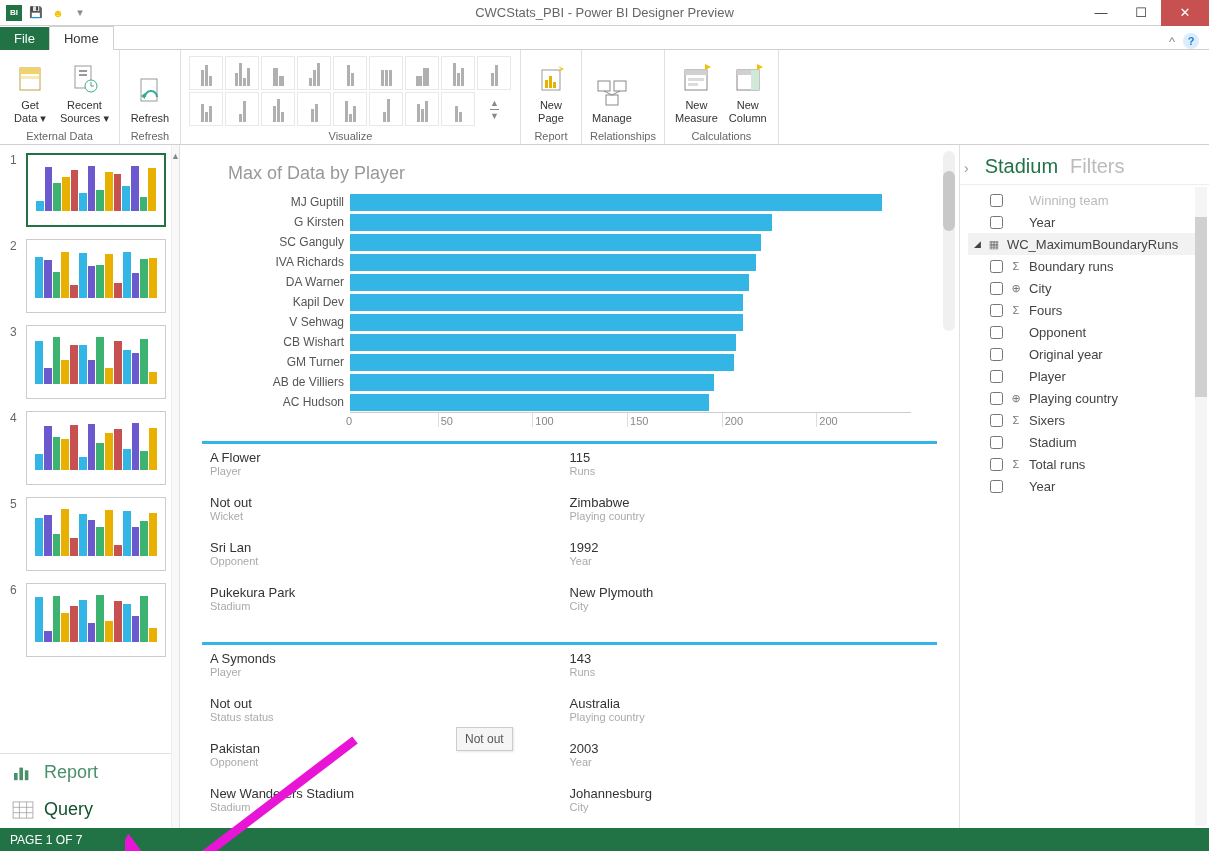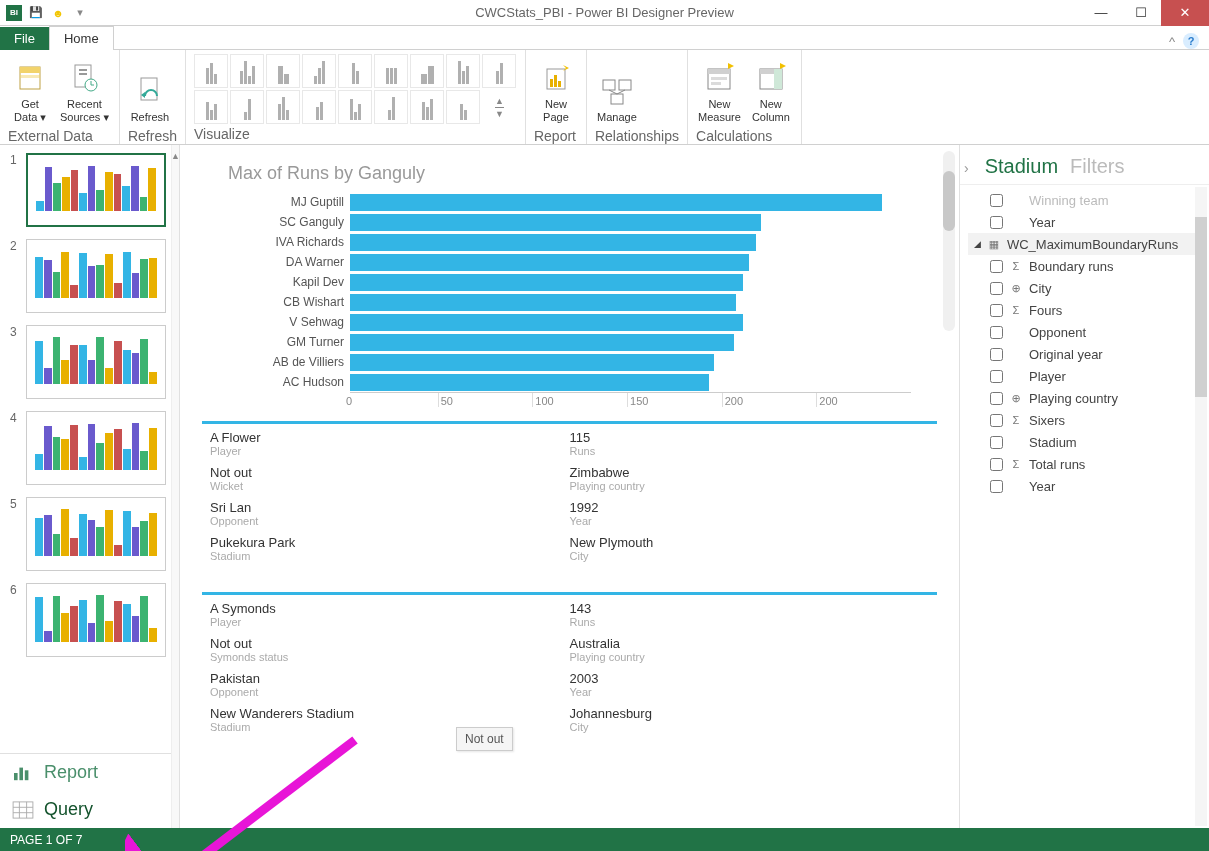--- a/index.html
+++ b/index.html
@@ -18,21 +18,21 @@
 .tabbar { height: 24px; background: #fff; display: flex; align-items: flex-end; }
 .tabbar .file-tab { background: #217346; color: #fff; padding: 4px 14px; font-size: 13px; }
 .tabbar .tab { padding: 4px 14px; border: 1px solid #d0d0d0; border-bottom: none; font-size: 13px; background: #fff; }
 .tabbar .spacer { flex: 1; border-bottom: 1px solid #d0d0d0; }
 .tabbar .help-group { display: flex; align-items: center; gap: 8px; padding-right: 10px; border-bottom: 1px solid #d0d0d0; }
 
 
 .ribbon { height: 95px; background: #fff; border-bottom: 1px solid #d0d0d0; display: flex; }
 .ribbon-group { border-right: 1px solid #e0e0e0; padding: 4px 8px 2px; display: flex; flex-direction: column; }
 .ribbon-group .items { flex: 1; display: flex; align-items: center; gap: 6px; }
-.ribbon-group .label { font-size: 14px; color: #666; padding-top: 2px; }
+.ribbon-group .label { text-align: center; font-size: 11px; color: #666; padding-top: 2px; }
 .rib-btn { display: flex; flex-direction: column; align-items: center; justify-content: flex-end; min-width: 44px; height: 72px; font-size: 11px; color: #333; line-height: 1.2; padding: 2px; text-align: center; }
 .rib-btn .ico { width: 32px; height: 32px; margin-bottom: 4px; display: flex; align-items: center; justify-content: center; }
 .viz-gallery { display: grid; grid-template-columns: repeat(9, 34px); grid-template-rows: 34px 34px; gap: 2px; }
 .viz-tile { width: 34px; height: 34px; border: 1px solid #e8e8e8; display: flex; align-items: flex-end; justify-content: center; padding: 3px; gap: 1px; }
 .viz-tile span { display: inline-block; width: 3px; background: #b0b0b0; }
 
 
 .body { height: 683px; display: flex; position: relative; }
 
 
@@ -57,21 +57,21 @@
 .chart-row { display: flex; align-items: center; height: 20px; }
 .chart-row .cat { width: 170px; text-align: right; padding-right: 6px; font-size: 12px; color: #555; }
 .chart-row .barcell { flex: 1; position: relative; }
 .chart-row .bar { height: 17px; background: #33b5e5; }
 .chart-axis { display: flex; margin-left: 170px; border-top: 1px solid #ccc; }
 .chart-axis span { flex: 1; font-size: 11px; color: #888; text-align: left; border-left: 1px solid #ddd; padding: 2px 0 0 2px; height: 14px; }
 .chart-axis span:first-child { border-left: none; padding-left: 0; margin-left: -4px; }
 
 
 .card { margin: 14px 22px 0 22px; border-top: 3px solid #33b5e5; background: #fff; padding: 6px 8px 10px; }
-.card-grid { display: grid; grid-template-columns: 1fr 1fr; row-gap: 2px; }
+.card-grid { display: grid; grid-template-columns: 1fr 1fr; row-gap: 12px; }
 .card-grid .val { font-size: 13px; color: #333; }
 .card-grid .lbl { font-size: 11px; color: #aaa; margin-bottom: 6px; }
 .tooltip-popup { position: absolute; left: 276px; top: 582px; background: #f5f5f5; border: 1px solid #ccc; padding: 4px 8px; font-size: 12px; color: #555; box-shadow: 1px 1px 2px rgba(0,0,0,0.1); }
 
 
 .fields-pane { width: 250px; border-left: 1px solid #e0e0e0; background: #fff; display: flex; flex-direction: column; }
 .fields-hdr { display: flex; align-items: baseline; gap: 12px; padding: 10px 14px 6px; border-bottom: 1px solid #eee; }
 .fields-hdr .ttl { font-size: 20px; font-weight: 300; }
 .fields-hdr .ttl.active { color: #217346; }
 .fields-hdr .ttl.inactive { color: #bbb; }
@@ -472,30 +472,36 @@
             <line x1="1" y1="13" x2="23" y2="13" stroke="#aaa"></line>
             <line x1="8" y1="1" x2="8" y2="19" stroke="#aaa"></line>
             <line x1="16" y1="1" x2="16" y2="19" stroke="#aaa"></line>
           </svg>
         <span>Query</span>
       </div>
     </div>
   </div>
 
   <div class="canvas">
-    <div class="chart-title">Max of Runs by Ganguly</div>
+    <div class="chart-title">Max of Data by Player</div>
     <div class="chart-area">
       <div id="chart-bars">
           <div class="chart-row">
             <div class="cat">MJ Guptill</div>
   <div class="barcell">
               <div class="bar" style="width:94.8%"></div>
             </div>
           </div>
           <div class="chart-row">
+            <div class="cat">G Kirsten</div>
+  <div class="barcell">
+              <div class="bar" style="width:75.2%"></div>
+            </div>
+          </div>
+          <div class="chart-row">
             <div class="cat">SC Ganguly</div>
   <div class="barcell">
               <div class="bar" style="width:73.2%"></div>
             </div>
           </div>
           <div class="chart-row">
             <div class="cat">IVA Richards</div>
   <div class="barcell">
               <div class="bar" style="width:72.39999999999999%"></div>
             </div>
@@ -506,29 +512,29 @@
               <div class="bar" style="width:71.2%"></div>
             </div>
           </div>
           <div class="chart-row">
             <div class="cat">Kapil Dev</div>
   <div class="barcell">
               <div class="bar" style="width:70%"></div>
             </div>
           </div>
           <div class="chart-row">
+            <div class="cat">V Sehwag</div>
+  <div class="barcell">
+              <div class="bar" style="width:70%"></div>
+            </div>
+          </div>
+          <div class="chart-row">
             <div class="cat">CB Wishart</div>
   <div class="barcell">
               <div class="bar" style="width:68.8%"></div>
-            </div>
-          </div>
-          <div class="chart-row">
-            <div class="cat">V Sehwag</div>
-  <div class="barcell">
-              <div class="bar" style="width:70%"></div>
             </div>
           </div>
           <div class="chart-row">
             <div class="cat">GM Turner</div>
   <div class="barcell">
               <div class="bar" style="width:68.4%"></div>
             </div>
           </div>
           <div class="chart-row">
             <div class="cat">AB de Villiers</div>
@@ -596,21 +602,21 @@
             <div>
               <div class="val">A Symonds</div>
               <div class="lbl">Player</div>
             </div>
     <div>
               <div class="val">143</div>
               <div class="lbl">Runs</div>
             </div>
             <div>
               <div class="val">Not out</div>
-              <div class="lbl">Symonds status</div>
+              <div class="lbl">Status status</div>
             </div>
     <div>
               <div class="val">Australia</div>
               <div class="lbl">Playing country</div>
             </div>
             <div>
               <div class="val">Pakistan</div>
               <div class="lbl">Opponent</div>
             </div>
     <div>

